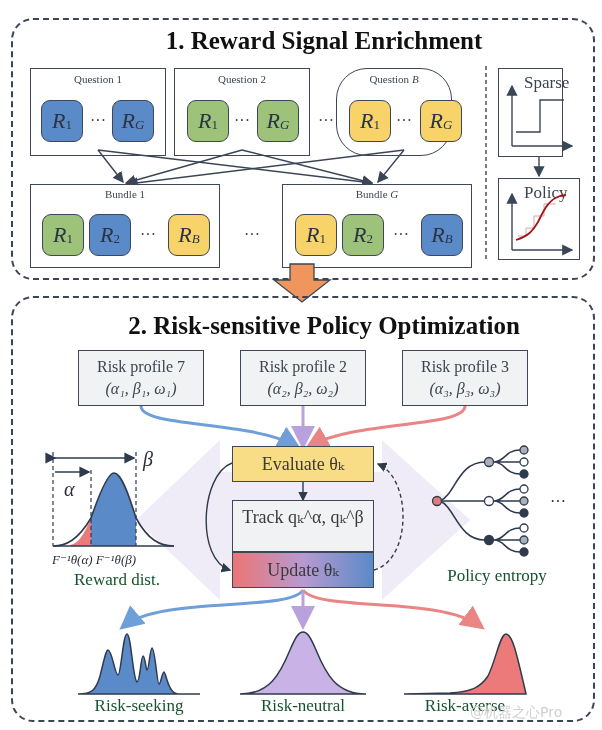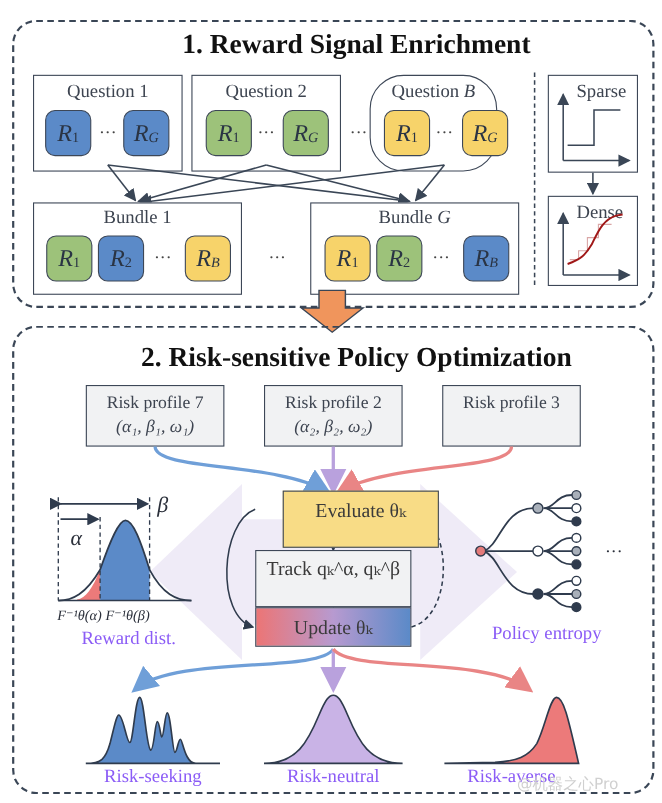--- a/index.html
+++ b/index.html
@@ -1,31 +1,31 @@
 <!DOCTYPE html>
 <html><head>
 <meta charset="utf-8">
 <style>
   html,body{margin:0;padding:0;background:#fff;}
   body{width:602px;height:730px;position:relative;overflow:hidden;font-family:"Liberation Serif","DejaVu Serif",serif;color:#2a2f3a;}
   .abs{position:absolute;}
   .panel{position:absolute;border:2px dashed #3a4656;border-radius:22px;box-sizing:border-box;}
   .title{position:absolute;left:0;width:100%;text-align:center;font-weight:bold;font-size:25px;color:#111;padding-left:23px;}
   .box{position:absolute;border:1.5px solid #3d4757;background:#fff;box-sizing:border-box;}
-  .boxlabel{position:absolute;left:0;width:100%;text-align:center;font-size:17px;color:#3d4450;}
+  .boxlabel{position:absolute;left:0;width:100%;text-align:center;font-size:11px;color:#3d4450;}
   .chip{position:absolute;width:42px;height:42px;border:1.5px solid #3d4757;border-radius:9px;box-sizing:border-box;display:flex;align-items:center;justify-content:center;font-style:italic;font-size:22px;color:#2a3444;}
   .chip sub{font-style:normal;font-size:13px;position:relative;top:4px;}
   .chip sub.it{font-style:italic;}
   .blue{background:#5b8ac8;}
   .green{background:#9dc27a;}
   .yellow{background:#f7d36a;}
   .dots{position:absolute;font-size:16px;color:#444;}
   .profile{position:absolute;width:126px;height:56px;border:1.5px solid #3d4757;background:#f1f2f3;box-sizing:border-box;text-align:center;font-size:16px;color:#3d4450;line-height:22px;padding-top:5px;}
   .step{position:absolute;left:232px;width:142px;border:1.5px solid #3d4757;box-sizing:border-box;text-align:center;font-size:18px;color:#3a3a3a;}
-  .cap{position:absolute;text-align:center;font-size:17px;color:#8b5cf6;}
+  .cap{position:absolute;text-align:center;font-size:17px;color:#14532d;}
   svg{position:absolute;overflow:visible;}
 </style>
 </head>
 <body>
 
 <div class="panel" style="left:11px;top:18px;width:584px;height:262px;"></div>
 <div class="title" style="top:27px;">1. Reward Signal Enrichment</div>
 
 <div class="box" style="left:30px;top:68px;width:136px;height:88px;">
   <div class="boxlabel" style="top:4px;">Question 1</div>
@@ -81,25 +81,25 @@
 <div class="dots" style="left:244px;top:226px;">···</div>
 
 <div class="box" style="left:282px;top:184px;width:190px;height:84px;">
   <div class="boxlabel" style="top:3px;"><span>Bundle </span><i>G</i></div>
 </div>
 <div class="chip yellow" style="left:295px;top:214px;">R<sub>1</sub></div>
 <div class="chip green" style="left:342px;top:214px;">R<sub>2</sub></div>
 <div class="dots" style="left:393px;top:226px;">···</div>
 <div class="chip blue" style="left:421px;top:214px;">R<sub class="it">B</sub></div>
 
-<div class="box" style="left:498px;top:68px;width:82px;height:89px;">
+<div class="box" style="left:498px;top:68px;width:65px;height:89px;">
   <div class="abs" style="left:25px;top:4px;font-size:17px;color:#3d4450;">Sparse</div>
 </div>
 <div class="box" style="left:498px;top:178px;width:82px;height:82px;">
-  <div class="abs" style="left:25px;top:4px;font-size:17px;color:#3d4450;">Dense</div>
+  <div class="abs" style="left:25px;top:4px;font-size:17px;color:#3d4450;">Policy</div>
 </div>
 <svg style="left:0;top:0;" width="602" height="280">
   <g stroke="#3a4656" stroke-width="1.4" fill="none">
     <line x1="512" y1="146" x2="512" y2="86" marker-end="url(#ah)"></line>
     <line x1="512" y1="146" x2="572" y2="146" marker-end="url(#ah)"></line>
     <polyline points="516,132 540,132 540,100 564,100"></polyline>
     <line x1="539" y1="157" x2="539" y2="176" marker-end="url(#ah)"></line>
     <line x1="512" y1="250" x2="512" y2="194" marker-end="url(#ah)"></line>
     <line x1="512" y1="250" x2="572" y2="250" marker-end="url(#ah)"></line>
     <polyline points="518,236 526,236 526,228 534,228 534,216 544,216 544,204 556,204" stroke="#d9a6a6" stroke-width="1"></polyline>
@@ -117,20 +117,21 @@
 <div class="profile" style="left:78px;top:350px;">
   <div>Risk profile 7</div>
   <div style="font-style:italic;">(α₁, β₁, ω₁)</div>
 </div>
 <div class="profile" style="left:240px;top:350px;">
   <div>Risk profile 2</div>
   <div style="font-style:italic;">(α₂, β₂, ω₂)</div>
 </div>
 <div class="profile" style="left:402px;top:350px;">
   <div>Risk profile 3</div>
+  <div style="font-style:italic;">(α₃, β₃, ω₃)</div>
 </div>
 
 <svg style="left:0;top:0;" width="602" height="730">
   <defs>
     <linearGradient id="upd" x1="0" x2="1" y1="0" y2="0">
       <stop offset="0" stop-color="#ec7575"></stop>
       <stop offset="0.5" stop-color="#b79ad0"></stop>
       <stop offset="1" stop-color="#5b8ac8"></stop>
     </linearGradient>
     <marker id="mb" markerWidth="8" markerHeight="8" refX="6" refY="4" orient="auto">
@@ -201,21 +202,21 @@
   <path d="M78,694 C92,694 96,690 100,676 C104,660 106,650 108,650 C112,650 115,675 118,675 C121,675 123,634 127,634 C131,634 133,680 137,682 C140,682 141,656 143,656 C145,656 146,670 147,670 C149,670 150,648 152,648 C155,648 157,684 159,684 C161,684 162,672 164,672 C166,672 168,694 178,694 L200,694 Z" fill="#5b8ac8" stroke="#2f3b4d" stroke-width="1.5"></path>
   <path d="M240,694 C270,694 280,674 290,650 C296,636 299,632 303,632 C307,632 310,636 316,650 C326,674 336,694 366,694 Z" fill="#c9b3e6" stroke="#2f3b4d" stroke-width="1.5"></path>
   <path d="M404,694 L450,693 C470,692 480,688 488,676 C496,660 500,634 506,634 C512,634 516,650 526,694 Z" fill="#ec7a7a" stroke="#2f3b4d" stroke-width="1.5"></path>
 </svg>
 
 <div class="abs" style="left:143px;top:448px;font-size:20px;font-style:italic;">β</div>
 <div class="abs" style="left:64px;top:478px;font-size:20px;font-style:italic;">α</div>
 <div class="abs" style="left:52px;top:552px;font-size:13px;font-style:italic;white-space:nowrap;">F⁻¹θ(α) F⁻¹θ(β)</div>
 <div class="cap" style="left:52px;top:570px;width:130px;">Reward dist.</div>
 
-<div class="step" style="top:446px;height:52px;line-height:34px;background:#f8dc86;margin-left:25px;">
+<div class="step" style="top:446px;height:36px;line-height:34px;background:#f8dc86;">
   <span>Evaluate θₖ</span>
 </div>
 <div class="step" style="top:500px;height:52px;line-height:33px;background:#f1f2f3;">
   <span>Track qₖ^α, qₖ^β</span>
 </div>
 <div class="step" style="top:552px;height:36px;line-height:34px;background:linear-gradient(90deg,#ec7575,#b79ad0,#5b8ac8);">
   <span>Update θₖ</span>
 </div>
 
 <div class="abs" style="left:550px;top:493px;font-size:16px;">···</div>

